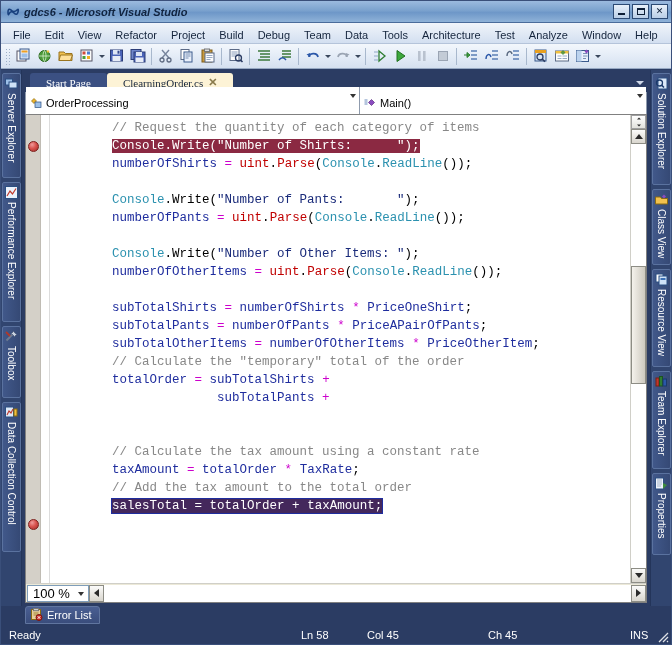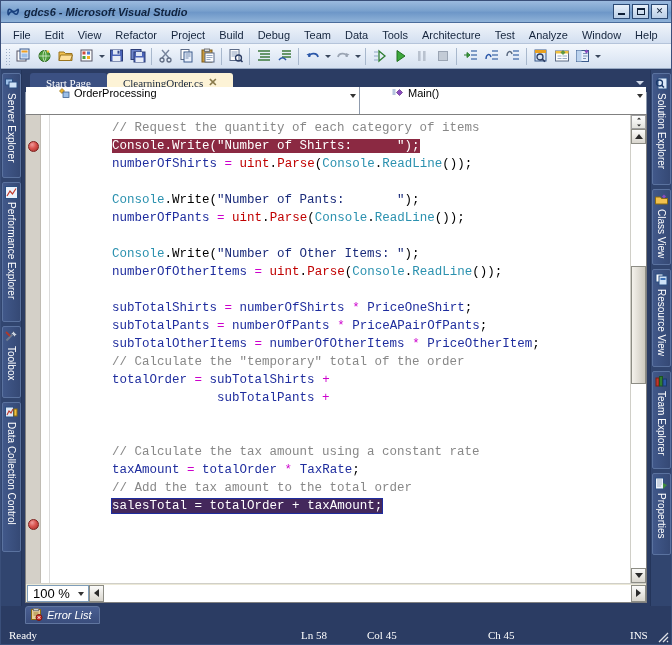--- a/index.html
+++ b/index.html
@@ -126,22 +126,22 @@
   .doctab.active { background: #fdf3d6; color: #14243c; }
   .doctab .closex { font-size: 11px; color: #8a7b4d; font-weight: bold; cursor: default; }
   #tabmenu { position: absolute; right: 4px; bottom: 3px; width: 12px; height: 12px;
              display: flex; align-items: center; justify-content: center; }
   #tabmenu i { border-left: 4px solid transparent; border-right: 4px solid transparent;
                border-top: 4px solid #cfd8e8; font-style: normal; }
 
   
   #navbar { height: 22px; background: #ece9d8; border: 1px solid #8f9bad;
             margin: 0 3px; display: flex; align-items: center; }
-  .navcombo { height: 32px; display: flex; align-items: flex-start; background: #ffffff;
-              position: relative; padding-left: 28px; }
+  .navcombo { height: 32px; display: flex; align-items: center; background: #ffffff;
+              position: relative; }
   .navcombo .ico { width: 15px; display: flex; align-items: center; justify-content: center; margin-left: 3px; }
   .navcombo .txt { font-size: 11px; color: #000; padding-left: 2px; white-space: nowrap; }
   .navcombo .arw { position: absolute; right: 3px; top: 7px;
                    border-left: 3px solid transparent; border-right: 3px solid transparent;
                    border-top: 4px solid #333; }
   #navcombo-class { width: 334px; border-right: 1px solid #8f9bad; }
   #navcombo-member { flex: 1; }
 
   
   #editorwrap { position: absolute; top: 44px; left: 3px; right: 3px; bottom: 3px;
@@ -200,27 +200,27 @@
            border: 1px solid #8d8d85; display: flex; align-items: center; justify-content: center; }
   .hstrack { flex: 1; background-color: #efeade;
              background-image: radial-gradient(circle, #ffffff 0.8px, #efeade 0.8px);
              background-size: 2px 2px; }
 
   
   #bottomdock { position: absolute; left: 0; right: 0; bottom: 18px; height: 20px;
                 background: #2b3c63; padding-left: 24px; display: flex; align-items: flex-start; }
   #errlisttab { height: 18px; background: linear-gradient(to bottom,#4a5f92,#3a4d7c);
                 border: 1px solid #60759f; border-radius: 3px 3px 0 0;
-                display: flex; align-items: center; gap: 4px; padding: 0 7px 0 4px; font-style: italic; }
+                display: flex; align-items: center; gap: 4px; padding: 0 7px 0 4px; }
   #errlisttab .lbl { font-size: 11px; color: #ffffff; white-space: nowrap; }
 
   
   #statusbar { position: absolute; left: 0; right: 0; bottom: 0; height: 18px;
                background: #2b3c63; display: flex; align-items: center; color: #ffffff;
-               font-size: 11px; font-family: Liberation Serif, serif; }
+               font-size: 11px; }
   #statusbar .cell { position: absolute; white-space: nowrap; }
   #grip2 { position: absolute; right: 2px; bottom: 1px; width: 14px; height: 14px; }
 </style>
 </head>
 <body>
 
 <div id="app">
 
   <div id="titlebar">
     <span class="vsicon">

